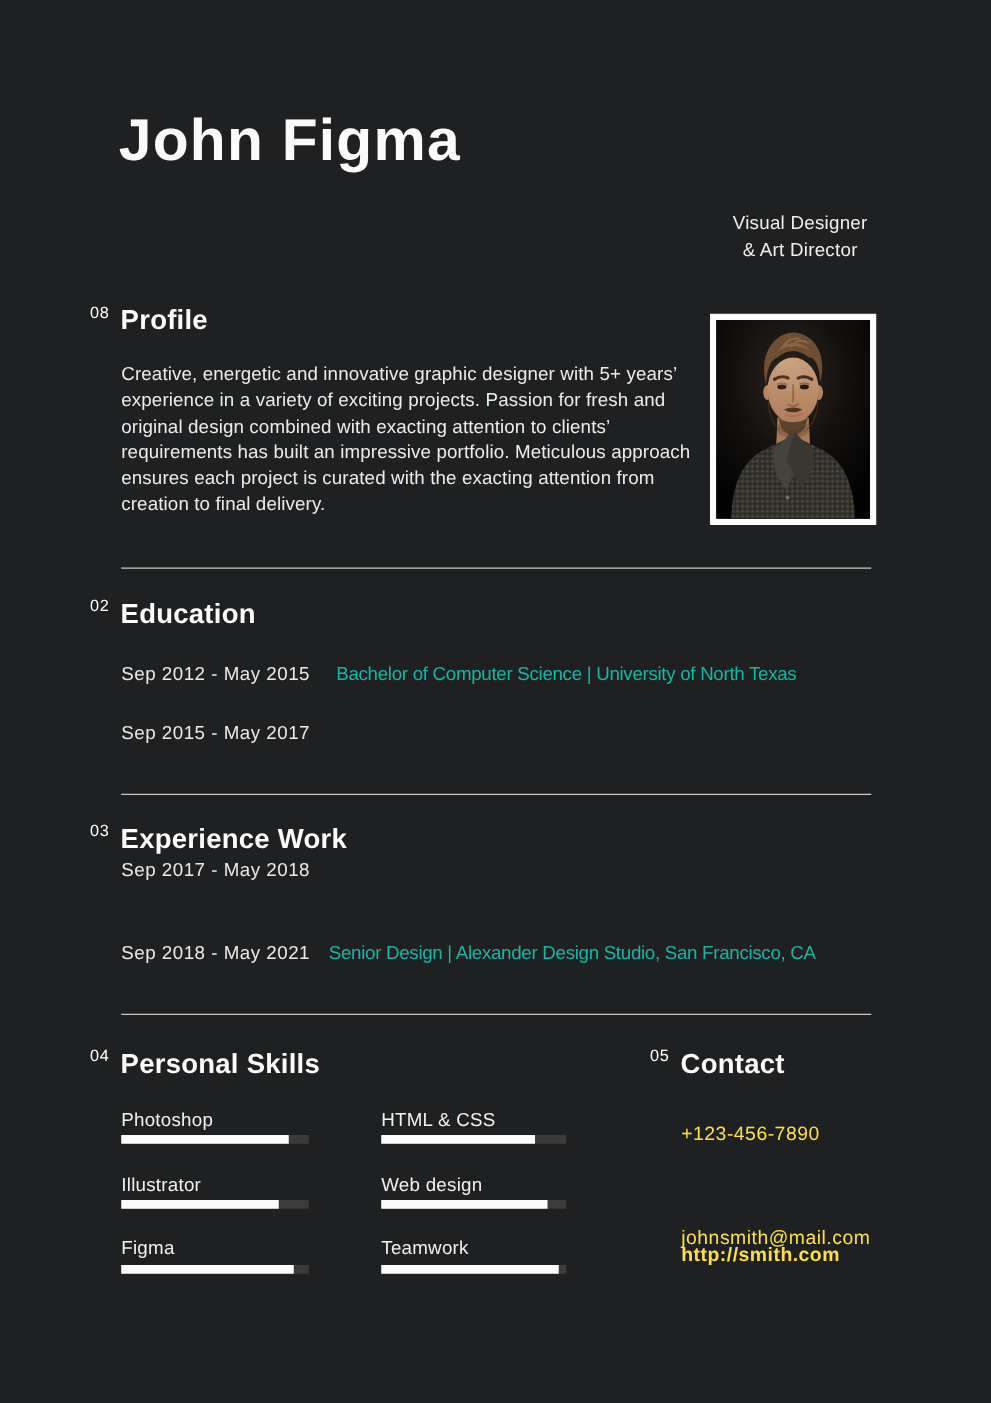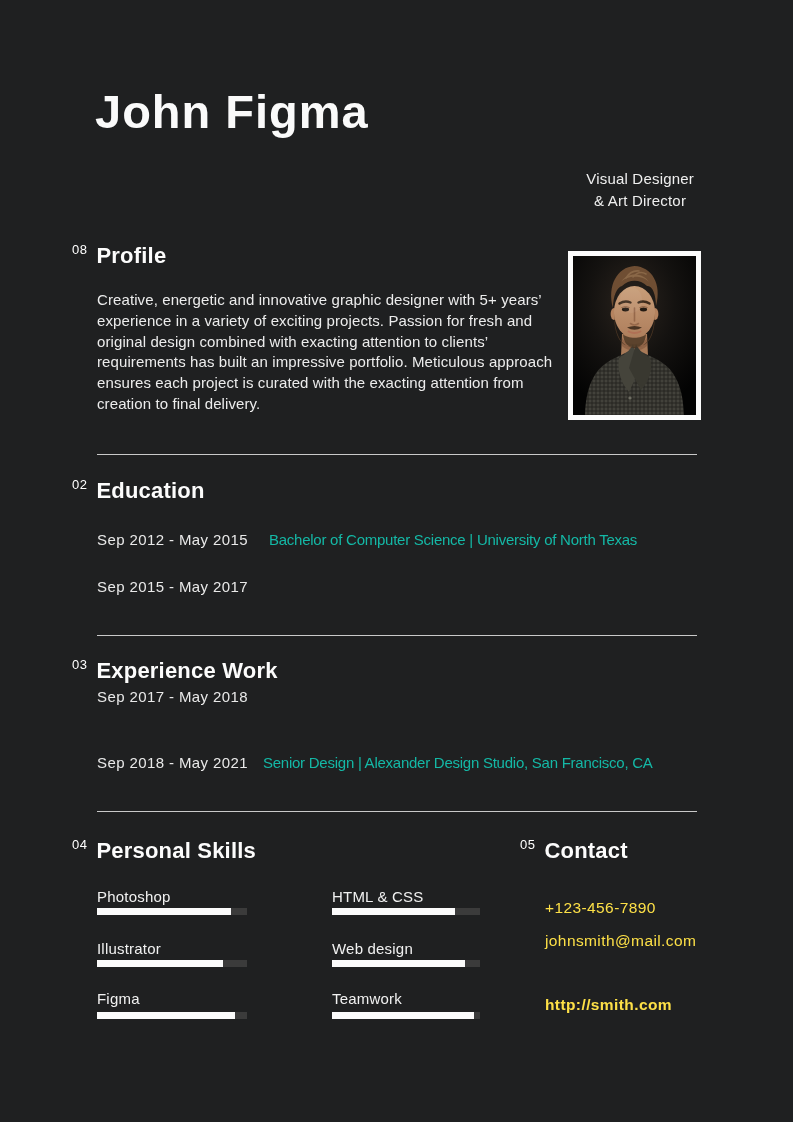--- a/index.html
+++ b/index.html
@@ -50,28 +50,28 @@
   .edu-desc{left:269px;}
   .exp-desc{left:263px;}
   .edu-row-0{top:531px;} .edu-row-1{top:578px;}
   .exp-row-0{top:688px;} .exp-row-1{top:754px;}
 
   
   .skill-label{font-size:15px;letter-spacing:.2px;color:#F1F1F1;white-space:nowrap;}
   .skill-track{height:7px;background:#3B3B3B;}
   .skill-fill{height:7px;background:#FBFBFB;}
   .col-left{left:97px;width:150px;}
-  .col-right{left:305px;width:148px;margin-left:27px;}
+  .col-right{left:305px;width:148px;}
   .sk-label-0{top:888px;} .sk-bar-0{top:908px;}
   .sk-label-1{top:940px;} .sk-bar-1{top:960px;}
   .sk-label-2{top:990px;} .sk-bar-2{top:1012px;}
 
   
   .contact-item{left:545px;font-size:15.5px;letter-spacing:.4px;color:#fde047;white-space:nowrap;}
-  .ct-0{top:899px;} .ct-1{top:932px;} .ct-2{top:996px;font-weight:bold;}
+  .ct-0{top:899px;} .ct-1{top:982px;} .ct-2{top:996px;font-weight:bold;}
 </style>
 </head>
 <body>
 
 <div class="page">
 
   <div class="abs name">John Figma</div>
   <div class="abs role">
     <div>Visual Designer</div>
     <div>&amp; Art Director</div>

